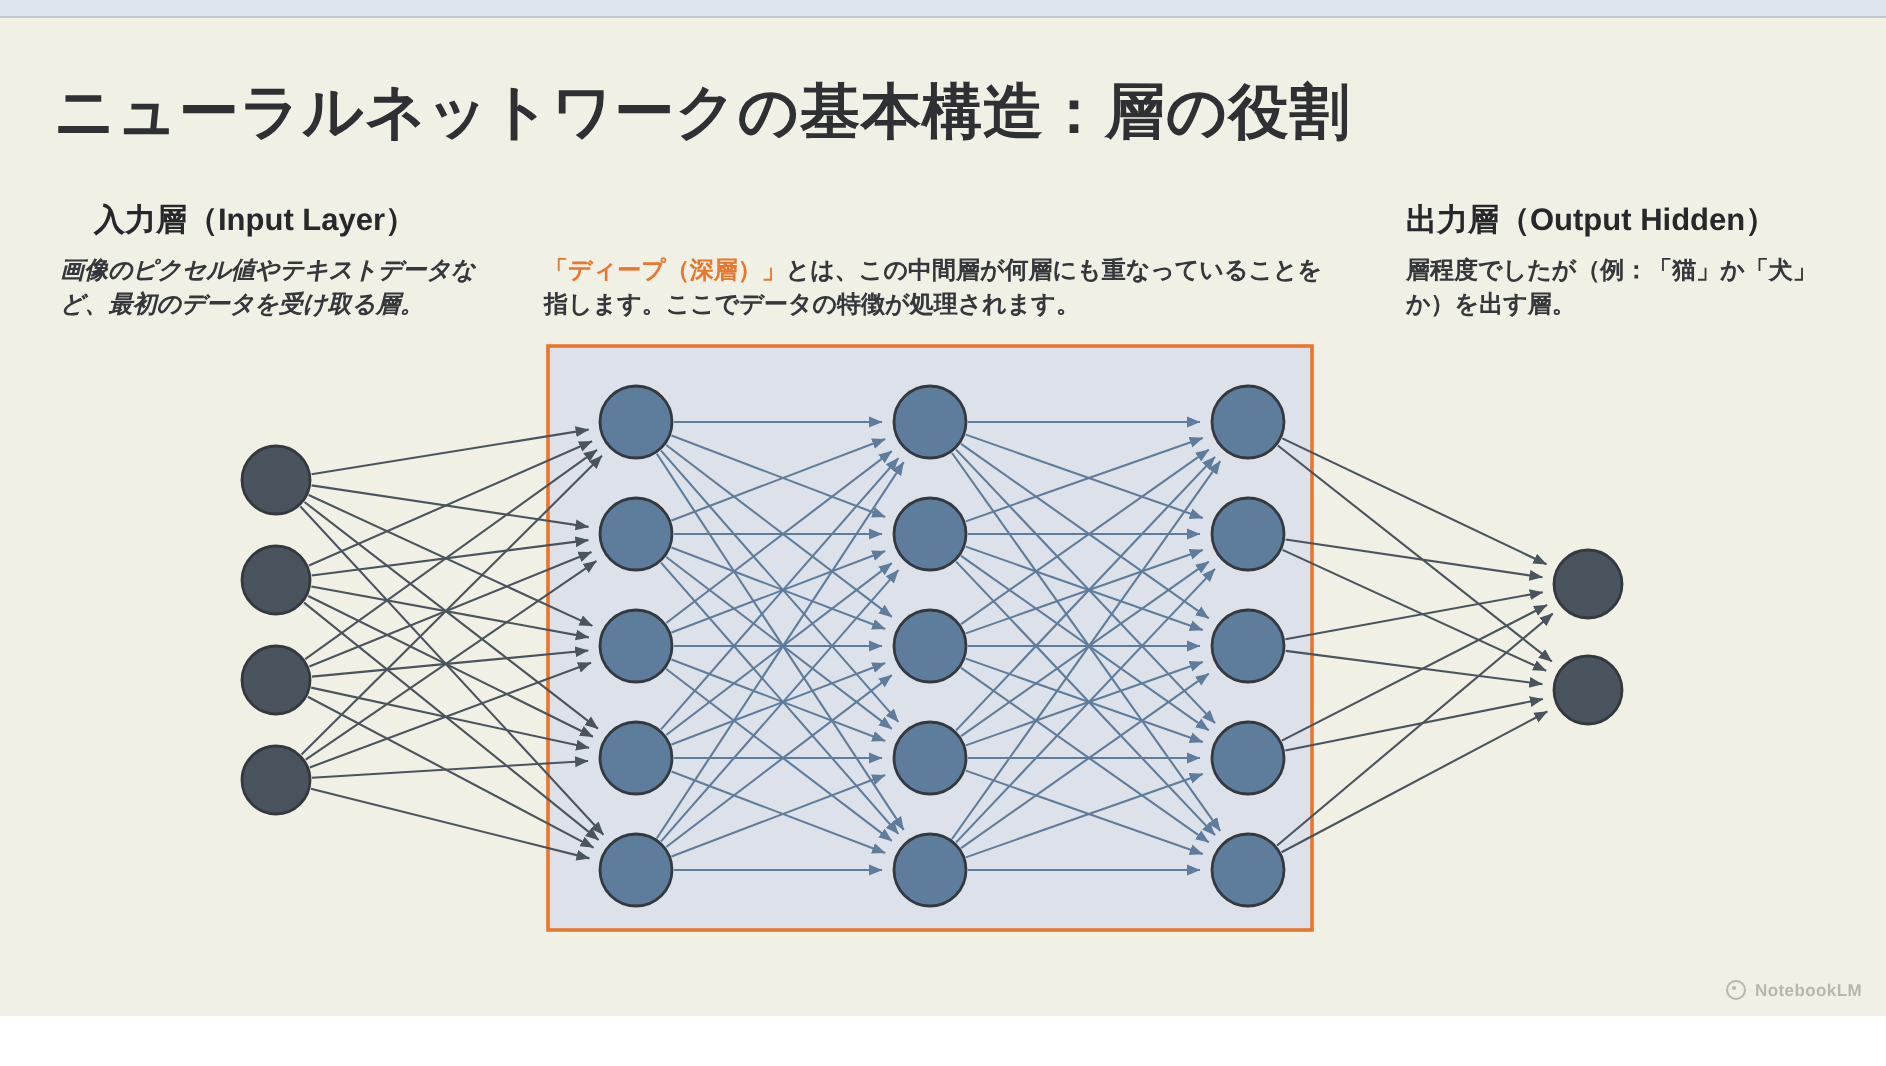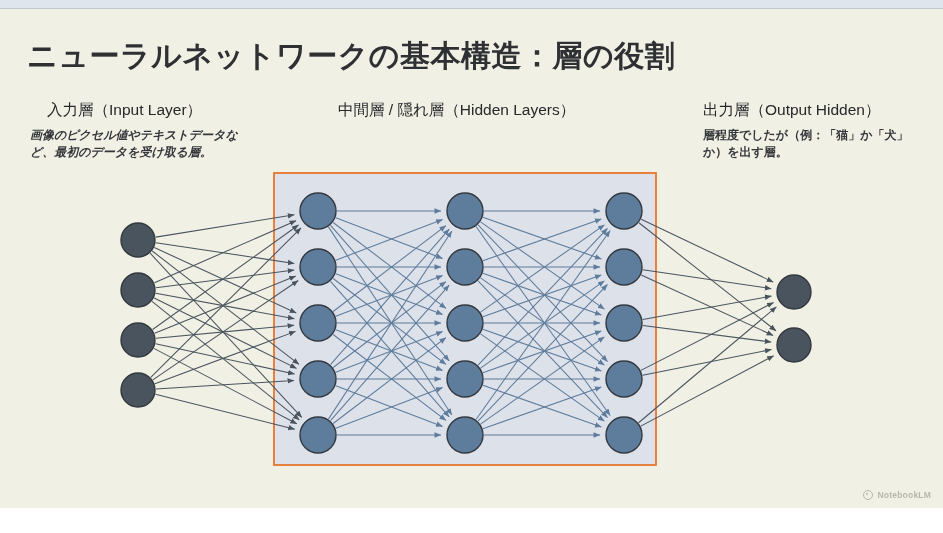--- a/index.html
+++ b/index.html
@@ -32,21 +32,21 @@
     top: 36px;
     font-size: 30px;
     font-weight: bold;
     color: #2e3033;
     letter-spacing: 0.5px;
     white-space: nowrap;
   }
   .col-head {
     position: absolute;
     font-size: 15.5px;
-    font-weight: normal;
+    font-weight: bold;
     color: #26282b;
     white-space: nowrap;
     text-align: center;
   }
   .col-desc {
     position: absolute;
     font-size: 12px;
     line-height: 17px;
     font-weight: bold;
     color: #34373b;
@@ -109,21 +109,21 @@
 
 <div id="slide">
 
   <div class="top-bar"></div>
 
   <div class="slide-title">ニューラルネットワークの基本構造：層の役割</div>
 
   <div class="col-head" id="head-input">入力層（Input Layer）</div>
   <div class="col-desc" id="desc-input">画像のピクセル値やテキストデータなど、最初のデータを受け取る層。</div>
 
-  <div class="col-head" id="head-hidden">中間層 / 隠れ層（Hidden Layers）</div>
+  <div class="col-desc" id="desc-hidden"><span class="hl-orange">「ディープ（深層）」</span><span>とは、この中間層が何層にも重なっていることを指します。ここでデータの特徴が処理されます。</span></div>
 
   <div class="col-head" id="head-output">出力層（Output Hidden）</div>
   <div class="col-desc" id="desc-output">層程度でしたが（例：「猫」か「犬」か）を出す層。</div>
 
   <svg id="net-svg" width="943" height="533">
     <defs>
       <marker id="arrow-dark" markerWidth="7" markerHeight="7" refX="6.2" refY="3" orient="auto">
         <path d="M0,0.4 L6.4,3 L0,5.6 Z" fill="#4a545e"></path>
       </marker>
       <marker id="arrow-blue" markerWidth="7" markerHeight="7" refX="6.2" refY="3" orient="auto">

